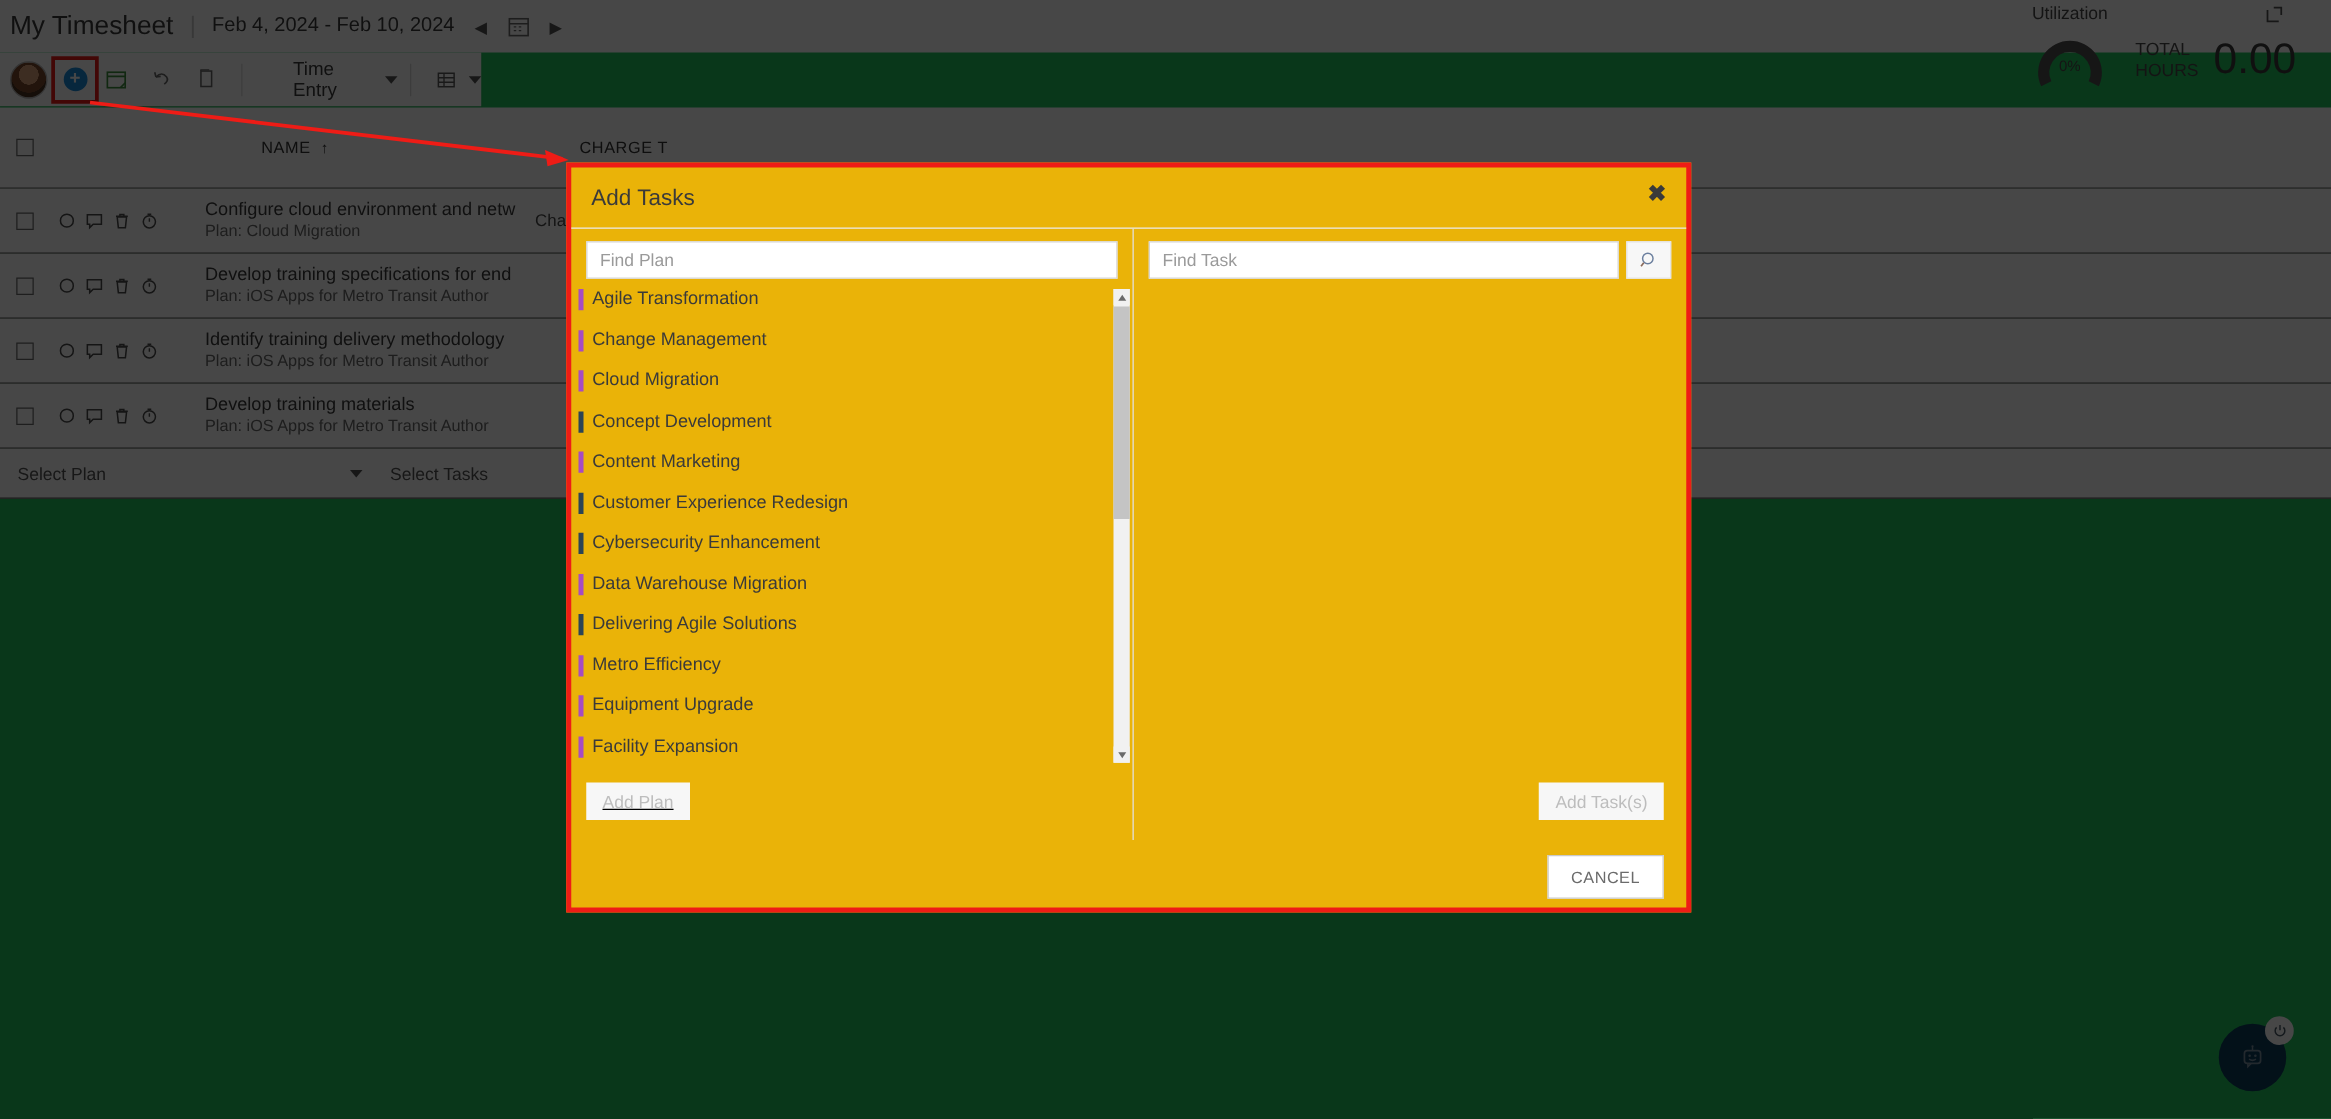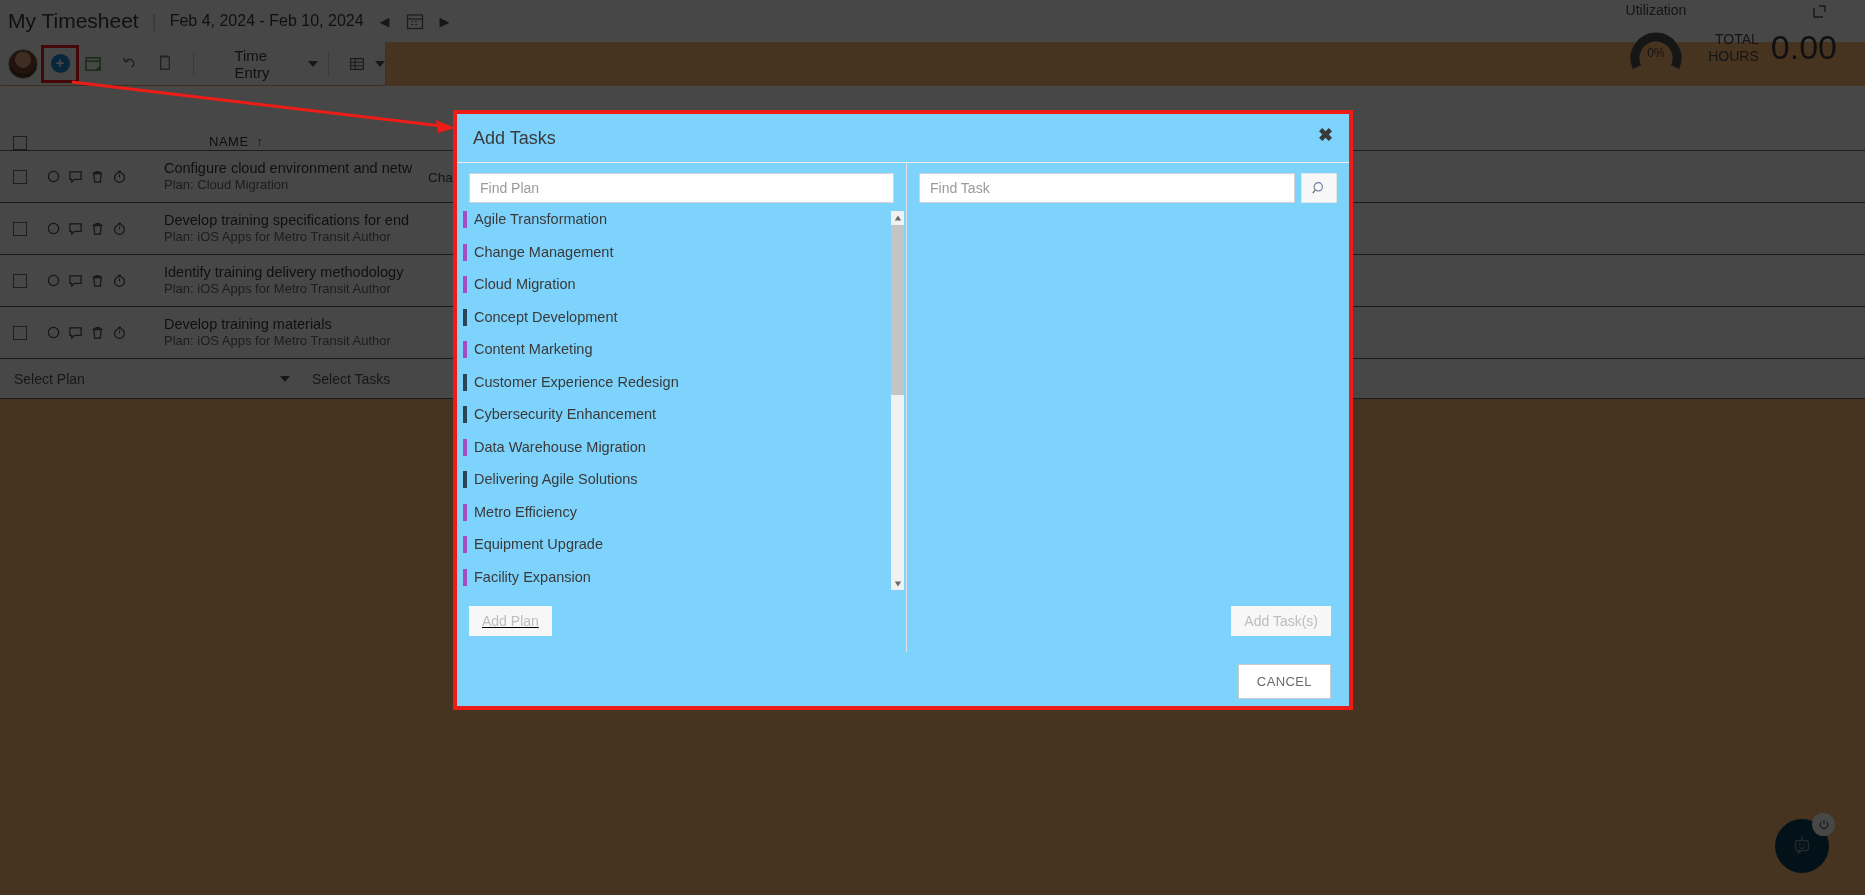--- a/index.html
+++ b/index.html
@@ -5,21 +5,21 @@
   * { box-sizing: border-box; margin: 0; padding: 0; }
   html, body {
     width: 1865px; height: 895px;
     font-family: "Liberation Sans", sans-serif;
     overflow: hidden;
     background: #3f3f3f;
   }
   #root { position: relative; width: 1865px; height: 895px; }
 
   
-  .app-layer { position: absolute; inset: 0; background: #fdba74; }
+  .app-layer { position: absolute; inset: 0; background: #22c55e; }
   .dim { position: absolute; inset: 0; background: rgba(0,0,0,0.72); pointer-events: none; }
 
   
   .titlebar {
     position: absolute; left: 0; top: 0; width: 1865px; height: 42px;
     display: flex; align-items: center; padding-left: 8px;
     background: #fff;
   }
   .ts-title { font-size: 21px; color: #3b3b3b; font-weight: 400; }
   .ts-sep { color: #c9c9c9; margin: 0 13px; font-size: 19px; }
@@ -29,21 +29,21 @@
   .nav-arrow.right { margin-left: 16px; }
 
   
   .util-wrap { position: absolute; right: 28px; top: 2px; display: flex; align-items: flex-start; }
   .util-block { text-align: center; margin-right: 22px; }
   .util-label { font-size: 14px; color: #4a4a4a; margin-bottom: 2px; }
   .gauge { width: 58px; height: 52px; position: relative; margin: 0 auto; }
   .gauge svg { position: absolute; left: 0; top: 0; }
   .gauge-val { position: absolute; width: 100%; text-align: center; top: 26px; font-size: 12px; color: #4a4a4a; }
   .total-block { display: flex; align-items: center; margin-top: 26px; }
-  .total-lab { font-size: 14px; color: #4a4a4a; line-height: 1.15; text-align: right; margin-right: 12px;}
+  .total-lab { font-size: 14px; color: #4a4a4a; line-height: 1.15; text-align: left; margin-right: 12px;}
   .total-num { font-size: 34px; color: #3c3c3c; font-weight: 300; }
   .expand-ico { position: absolute; right: 10px; top: 2px; width: 15px; height: 15px; color: #4a4a4a; }
 
   
   .toolbar {
     position: absolute; left: 0; top: 42px; width: 385px; height: 43px;
     background: #fff; display: flex; align-items: center; padding-left: 8px;
     box-shadow: 0 1px 2px rgba(0,0,0,.12);
   }
   .avatar {
@@ -57,21 +57,21 @@
     width: 19px; height: 19px; border-radius: 50%; background: #1b8cdc;
     color: #fff; font-size: 15px; line-height: 17px; text-align: center; font-weight: 600;
   }
   .tb-divider { width: 1px; height: 26px; background: #d8d8d8; margin: 0 10px; }
   .tb-text { font-size: 15px; color: #3b3b3b; margin-right: 6px; margin-left: 30px; }
   .caret { width: 0; height: 0; border-left: 5px solid transparent; border-right: 5px solid transparent; border-top: 6px solid #555; }
 
   
   .grid { position: absolute; left: 0; top: 86px; width: 1865px; }
   .col-head {
-    height: 65px; display: flex; align-items: flex-end;
+    height: 65px; display: flex; align-items: center;
     border-bottom: 1px solid #6a6a6a; background: #fff; color: #333;
   }
   .ch { font-size: 13px; letter-spacing: .5px; color: #333; }
   .cell-cb { width: 40px; display: flex; justify-content: center; }
   .cbox { width: 14px; height: 14px; border: 1px solid #6d6d6d; background: transparent; }
   .c-ic { width: 45px; }
   .c-icons { width: 104px; }
   .c-name { width: 250px; padding-left: 20px; }
   .c-charge { width: 120px; text-align: center; }
   .sort-arrow { display: inline-block; margin-left: 8px; font-size: 12px; }
@@ -96,22 +96,22 @@
   .assistant .pwr {
     position: absolute; right: -6px; top: -6px; width: 23px; height: 23px;
     border-radius: 50%; background: #ffffff; display:flex; align-items:center; justify-content:center;
   }
 
   
   .callout { position: absolute; left: 0; top: 0; width: 1865px; height: 895px; pointer-events: none; }
 
   
   .modal {
-    position: absolute; left: 453px; top: 110px; width: 900px; height: 600px;
-    background: #7dd3fc; border: 4px solid #ee1c16; z-index: 20;
+    position: absolute; left: 453px; top: 130px; width: 900px; height: 600px;
+    background: #eab308; border: 4px solid #ee1c16; z-index: 20;
   }
   .modal-head { height: 48px; display: flex; align-items: center; padding: 0 16px; position: relative; }
   .modal-title { font-size: 18px; color: #3a3a3a; }
   .modal-close {
     position: absolute; right: 16px; top: 12px; font-size: 18px; color: #3a3a3a;
     cursor: pointer; line-height: 1; font-weight: bold;
   }
   .modal-body { display: flex; height: 490px; border-top: 1px solid #ececec; }
   .pane-left { width: 450px; border-right: 1px solid #e2e2e2; display: flex; flex-direction: column; }
   .pane-right { flex: 1; display: flex; flex-direction: column; }

